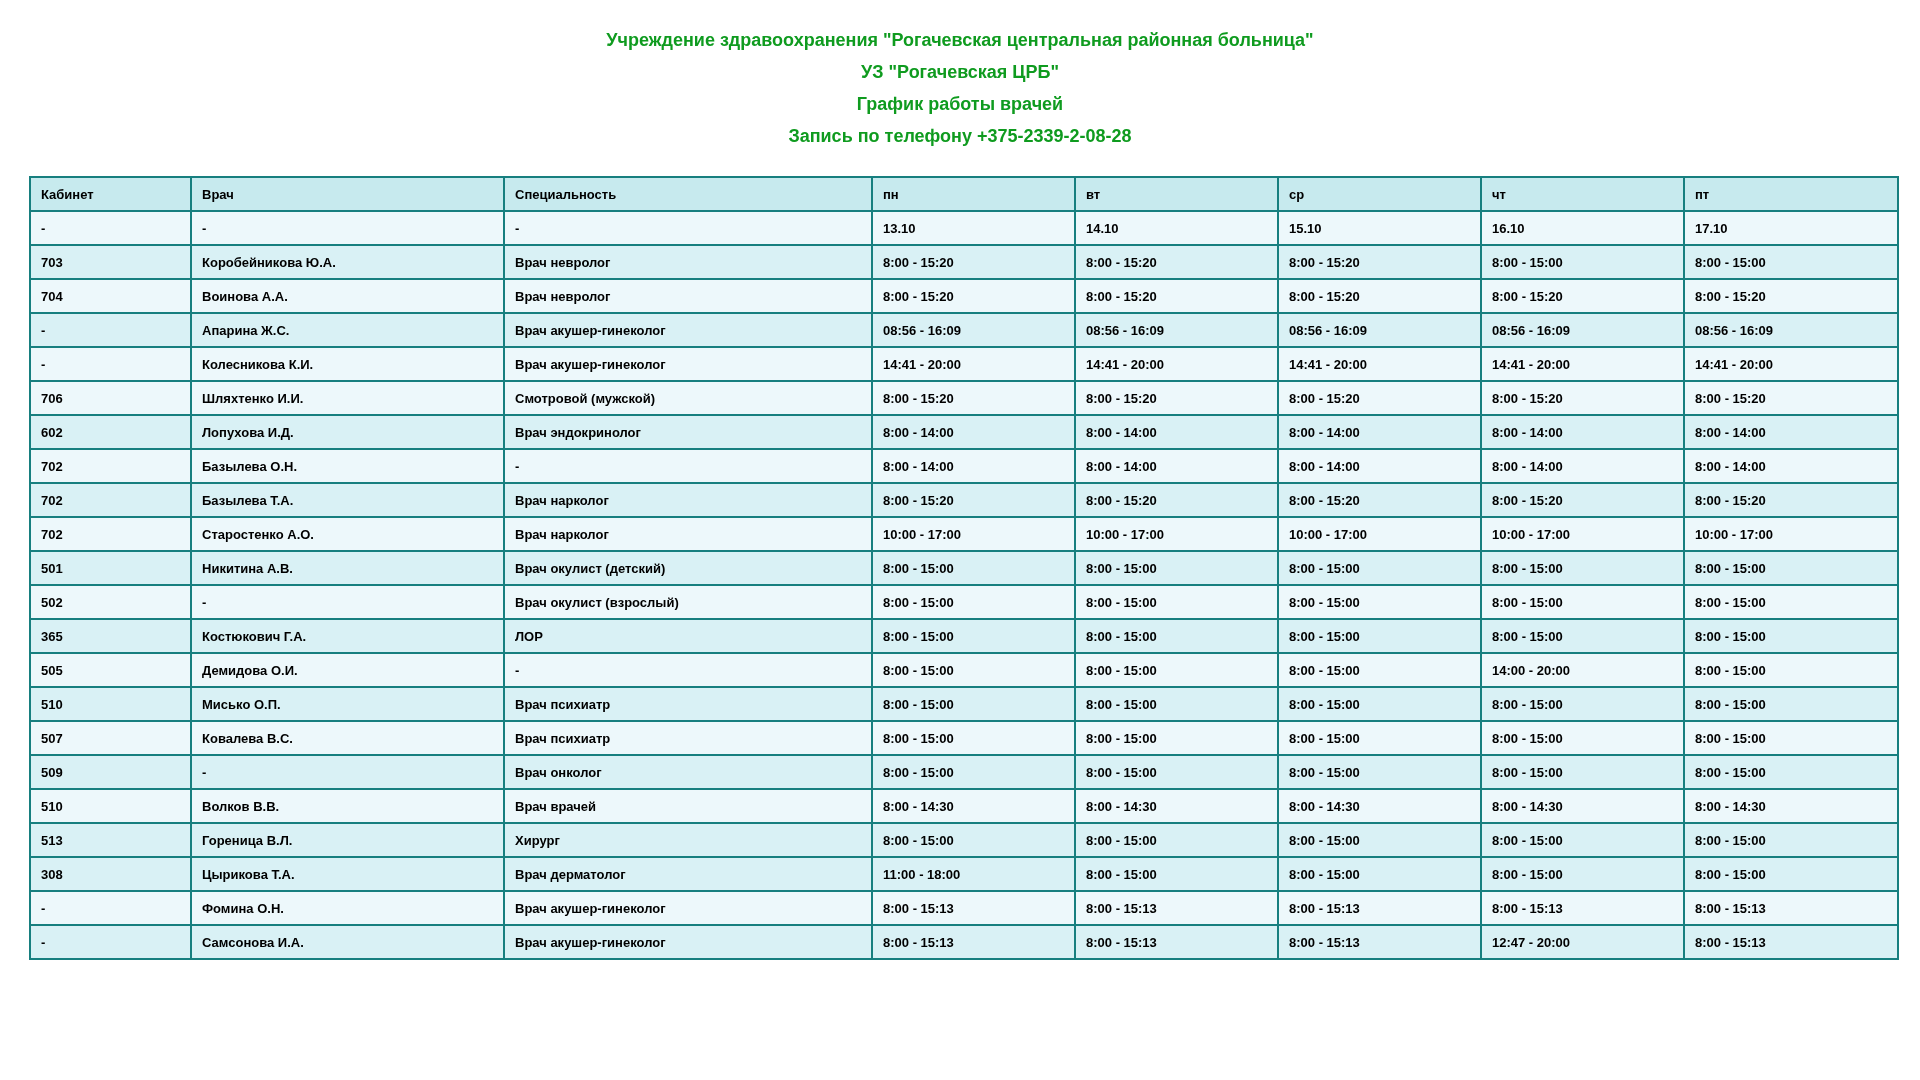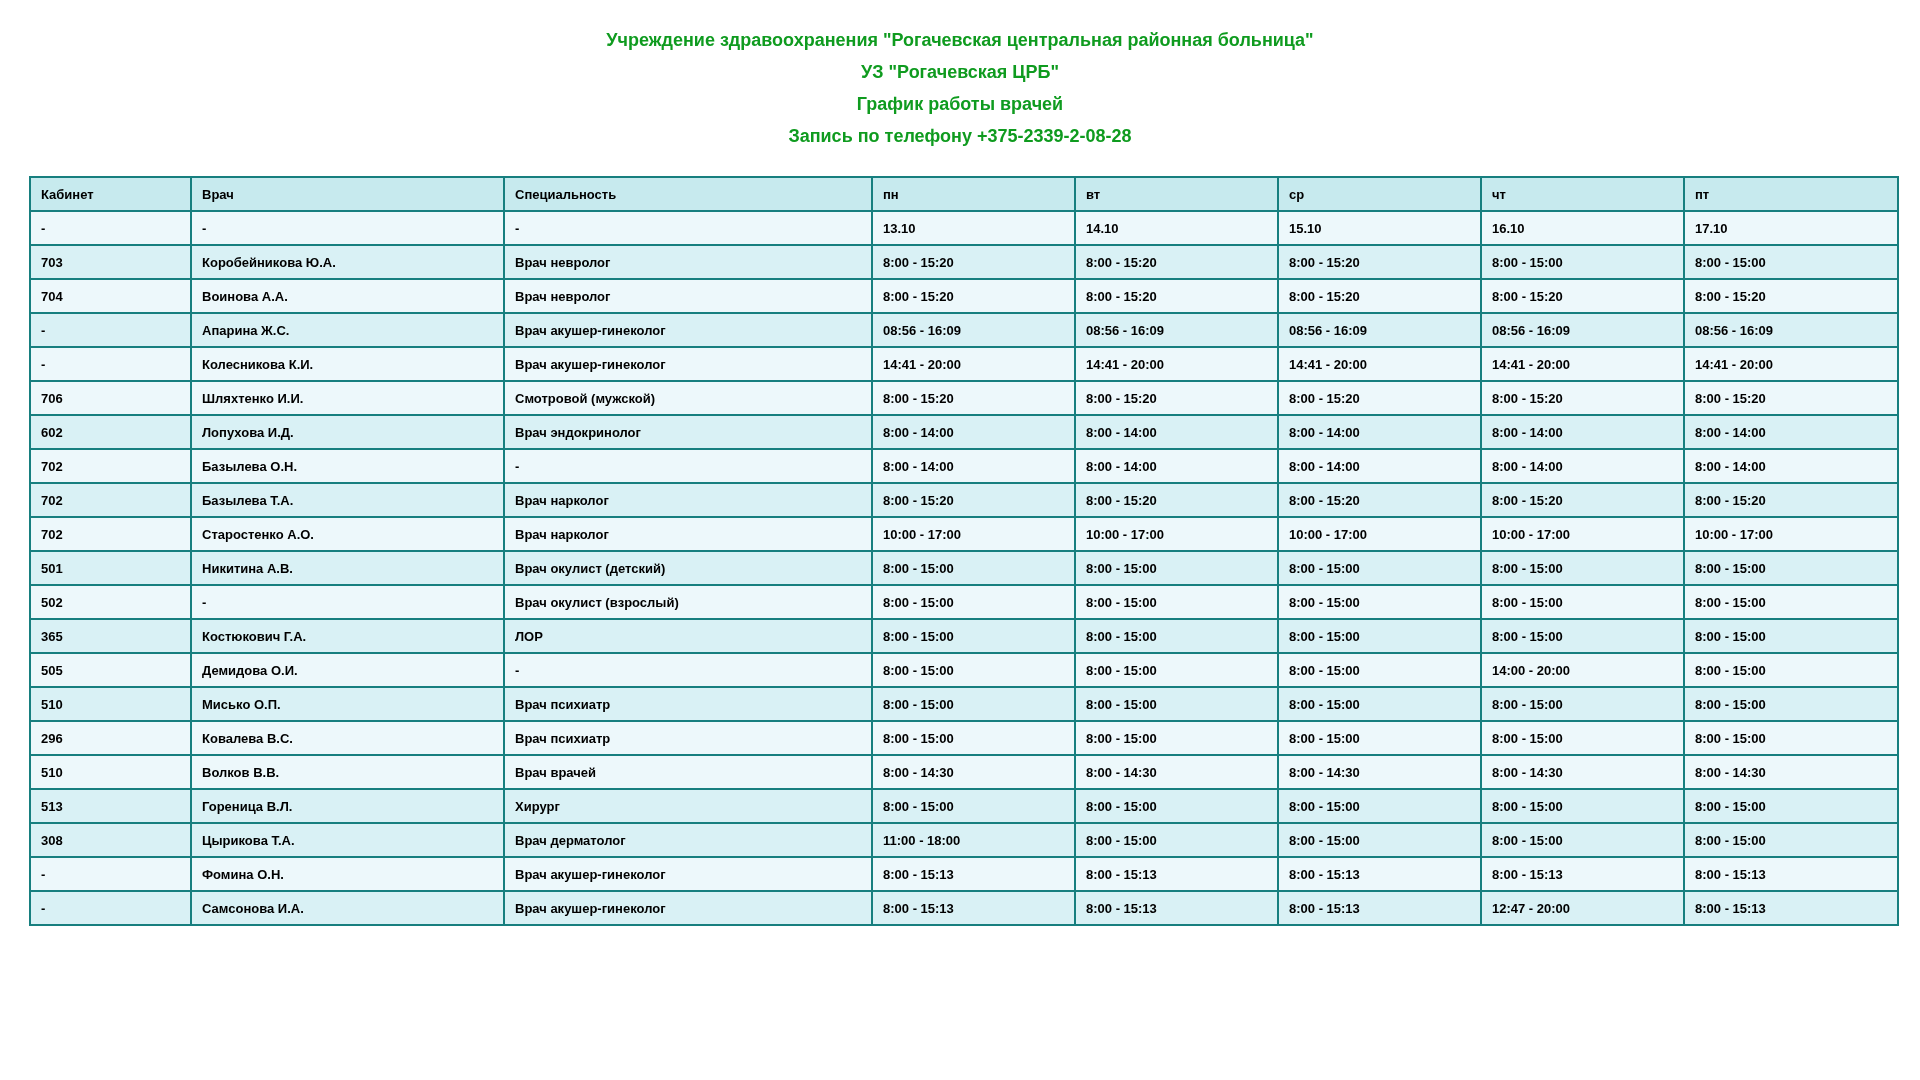--- a/index.html
+++ b/index.html
@@ -234,23 +234,33 @@
         <td>510</td>
         <td>Мисько О.П.</td>
         <td>Врач психиатр</td>
         <td>8:00 - 15:00</td>
         <td>8:00 - 15:00</td>
         <td>8:00 - 15:00</td>
         <td>8:00 - 15:00</td>
         <td>8:00 - 15:00</td>
       </tr>
       <tr class="row-light">
-        <td>296</td>
+        <td>507</td>
         <td>Ковалева В.С.</td>
         <td>Врач психиатр</td>
+        <td>8:00 - 15:00</td>
+        <td>8:00 - 15:00</td>
+        <td>8:00 - 15:00</td>
+        <td>8:00 - 15:00</td>
+        <td>8:00 - 15:00</td>
+      </tr>
+      <tr class="row-dark">
+        <td>509</td>
+        <td>-</td>
+        <td>Врач онколог</td>
         <td>8:00 - 15:00</td>
         <td>8:00 - 15:00</td>
         <td>8:00 - 15:00</td>
         <td>8:00 - 15:00</td>
         <td>8:00 - 15:00</td>
       </tr>
       <tr class="row-light">
         <td>510</td>
         <td>Волков В.В.</td>
         <td>Врач врачей</td>

